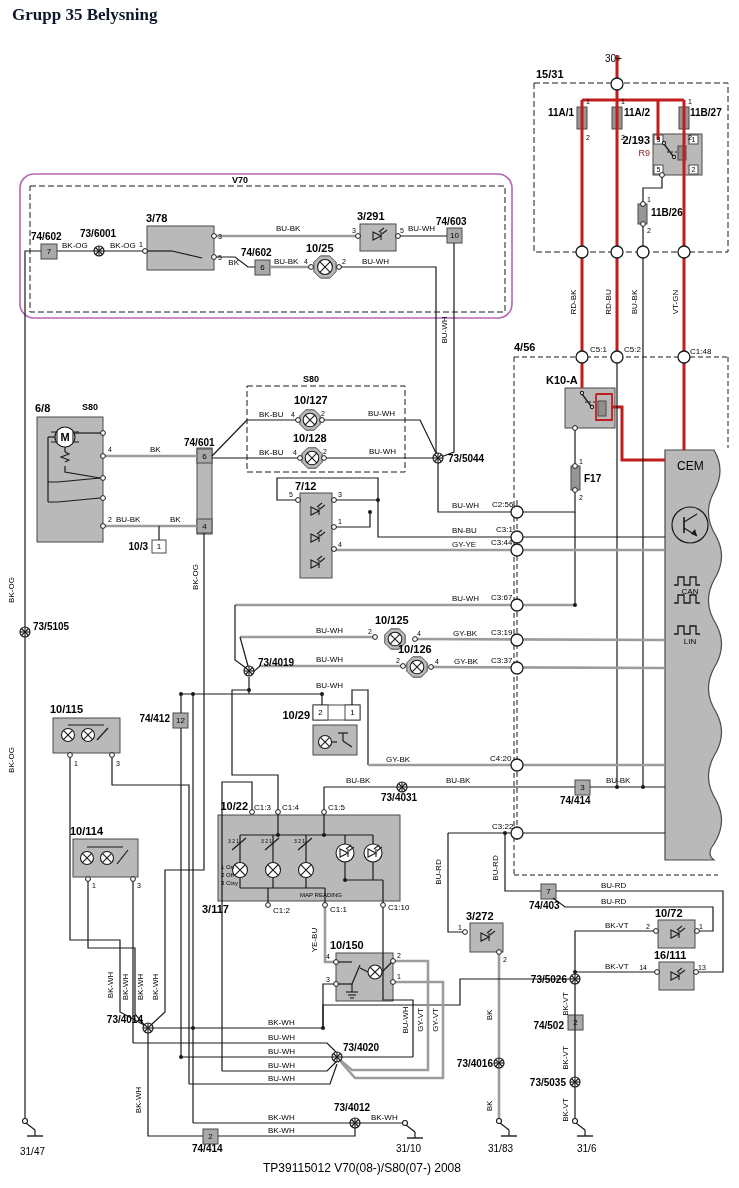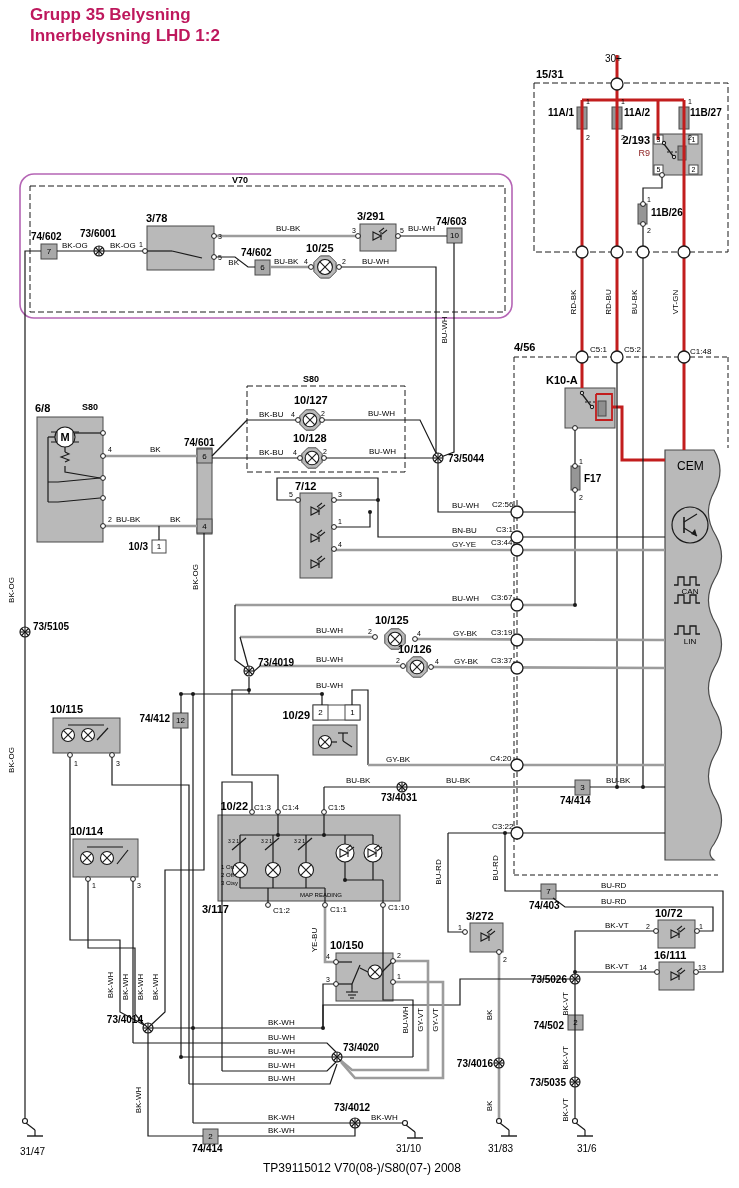--- a/index.html
+++ b/index.html
@@ -1,29 +1,28 @@
 <!DOCTYPE html>
 <html><head>
 <meta charset="utf-8">
 <style>
   html,body{margin:0;padding:0;background:#fff;}
   #page{position:relative;width:739px;height:1188px;background:#fff;overflow:hidden;
         font-family:"Liberation Sans", sans-serif;}
-  #titleblock{position:absolute;left:30px;top:4px;color:#be185d;}
+  #titleblock{position:absolute;left:12px;top:4px;color:#0f172a;font-family:Liberation Serif, serif;}
   #titleblock .t{font-size:17px;font-weight:bold;line-height:21px;}
   svg{position:absolute;left:0;top:0;}
   text{font-family:"Liberation Sans", sans-serif;}
 </style>
 </head>
 <body>
 <div id="page">
 
 <div id="titleblock">
   <div class="t">Grupp 35 Belysning</div>
-  <div class="t">Innerbelysning LHD 1:2</div>
 </div>
 
 <svg id="cv" width="739" height="1188" viewBox="0 0 739 1188">
       <g>
         <rect x="20" y="174" width="492" height="144" rx="14" fill="none" stroke="#b565b5" stroke-width="1.6"></rect>
         <rect x="534" y="83" width="194" height="169" fill="none" stroke="#1a1a1a" stroke-width="1" stroke-dasharray="6 3"></rect>
         <rect x="30" y="186" width="475" height="126" fill="none" stroke="#1a1a1a" stroke-width="1" stroke-dasharray="6 3"></rect>
         <rect x="247" y="386" width="158" height="86" fill="none" stroke="#1a1a1a" stroke-width="1" stroke-dasharray="6 3"></rect>
       </g>
       <g>

